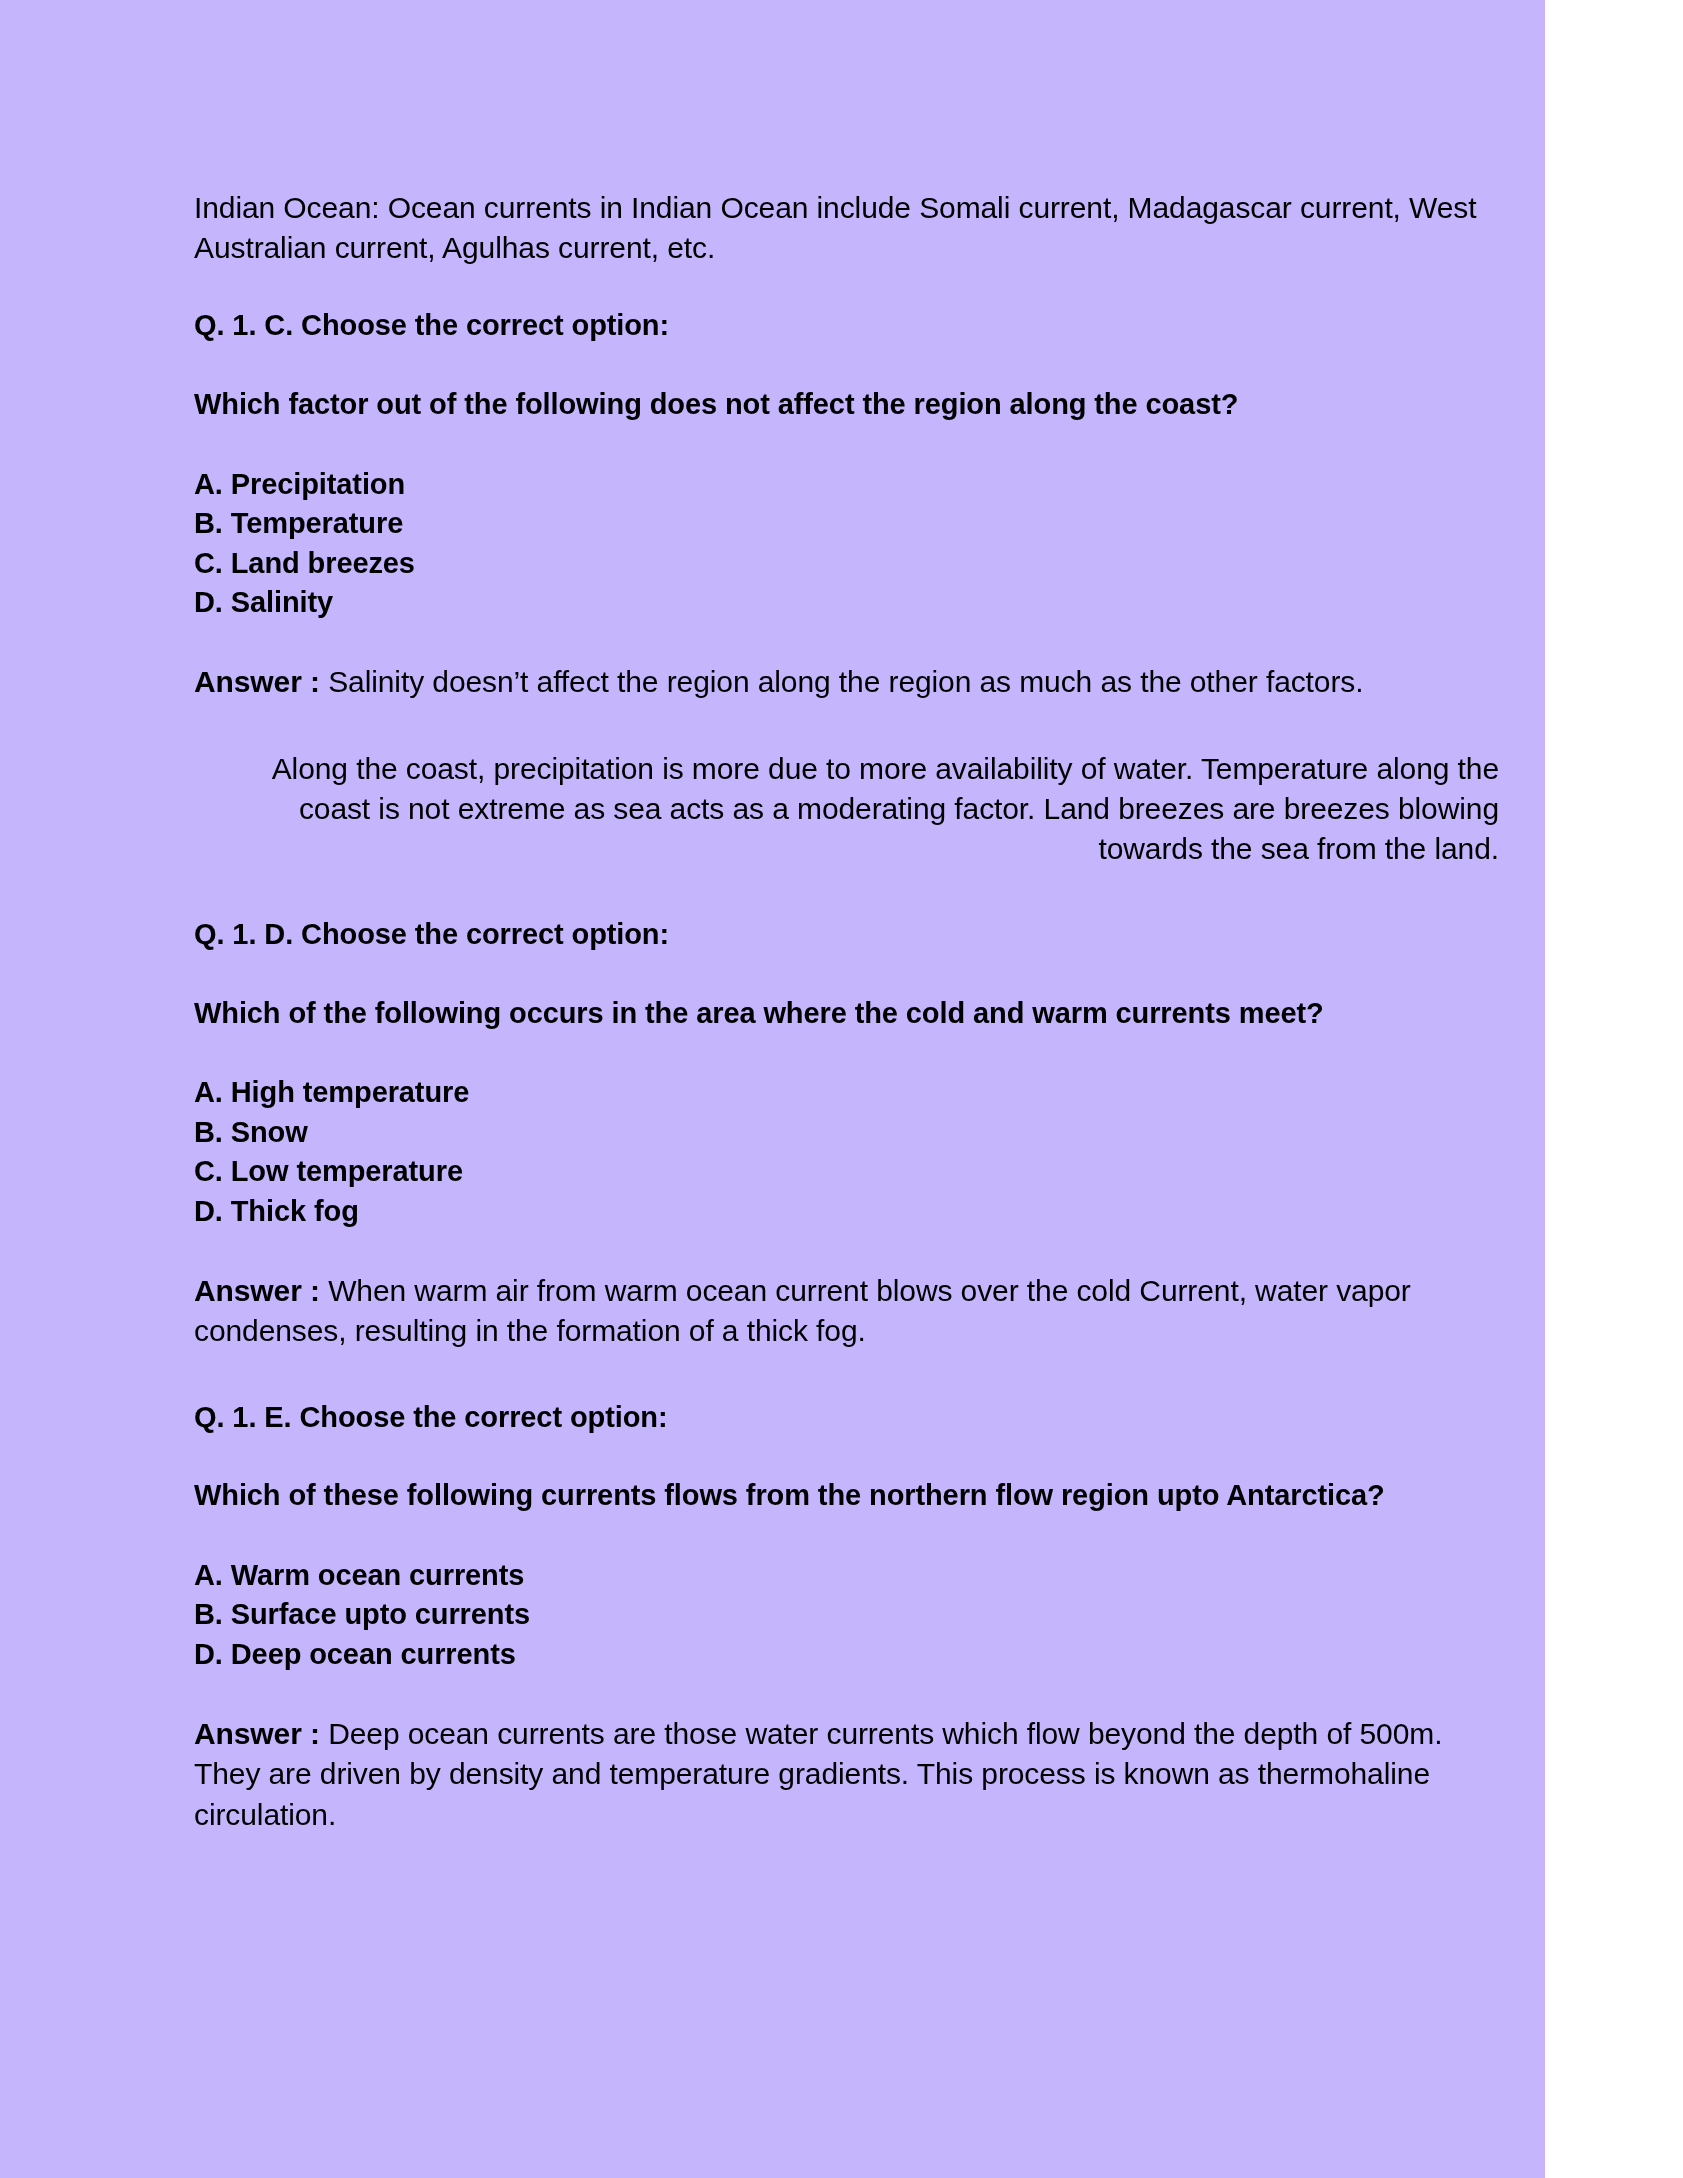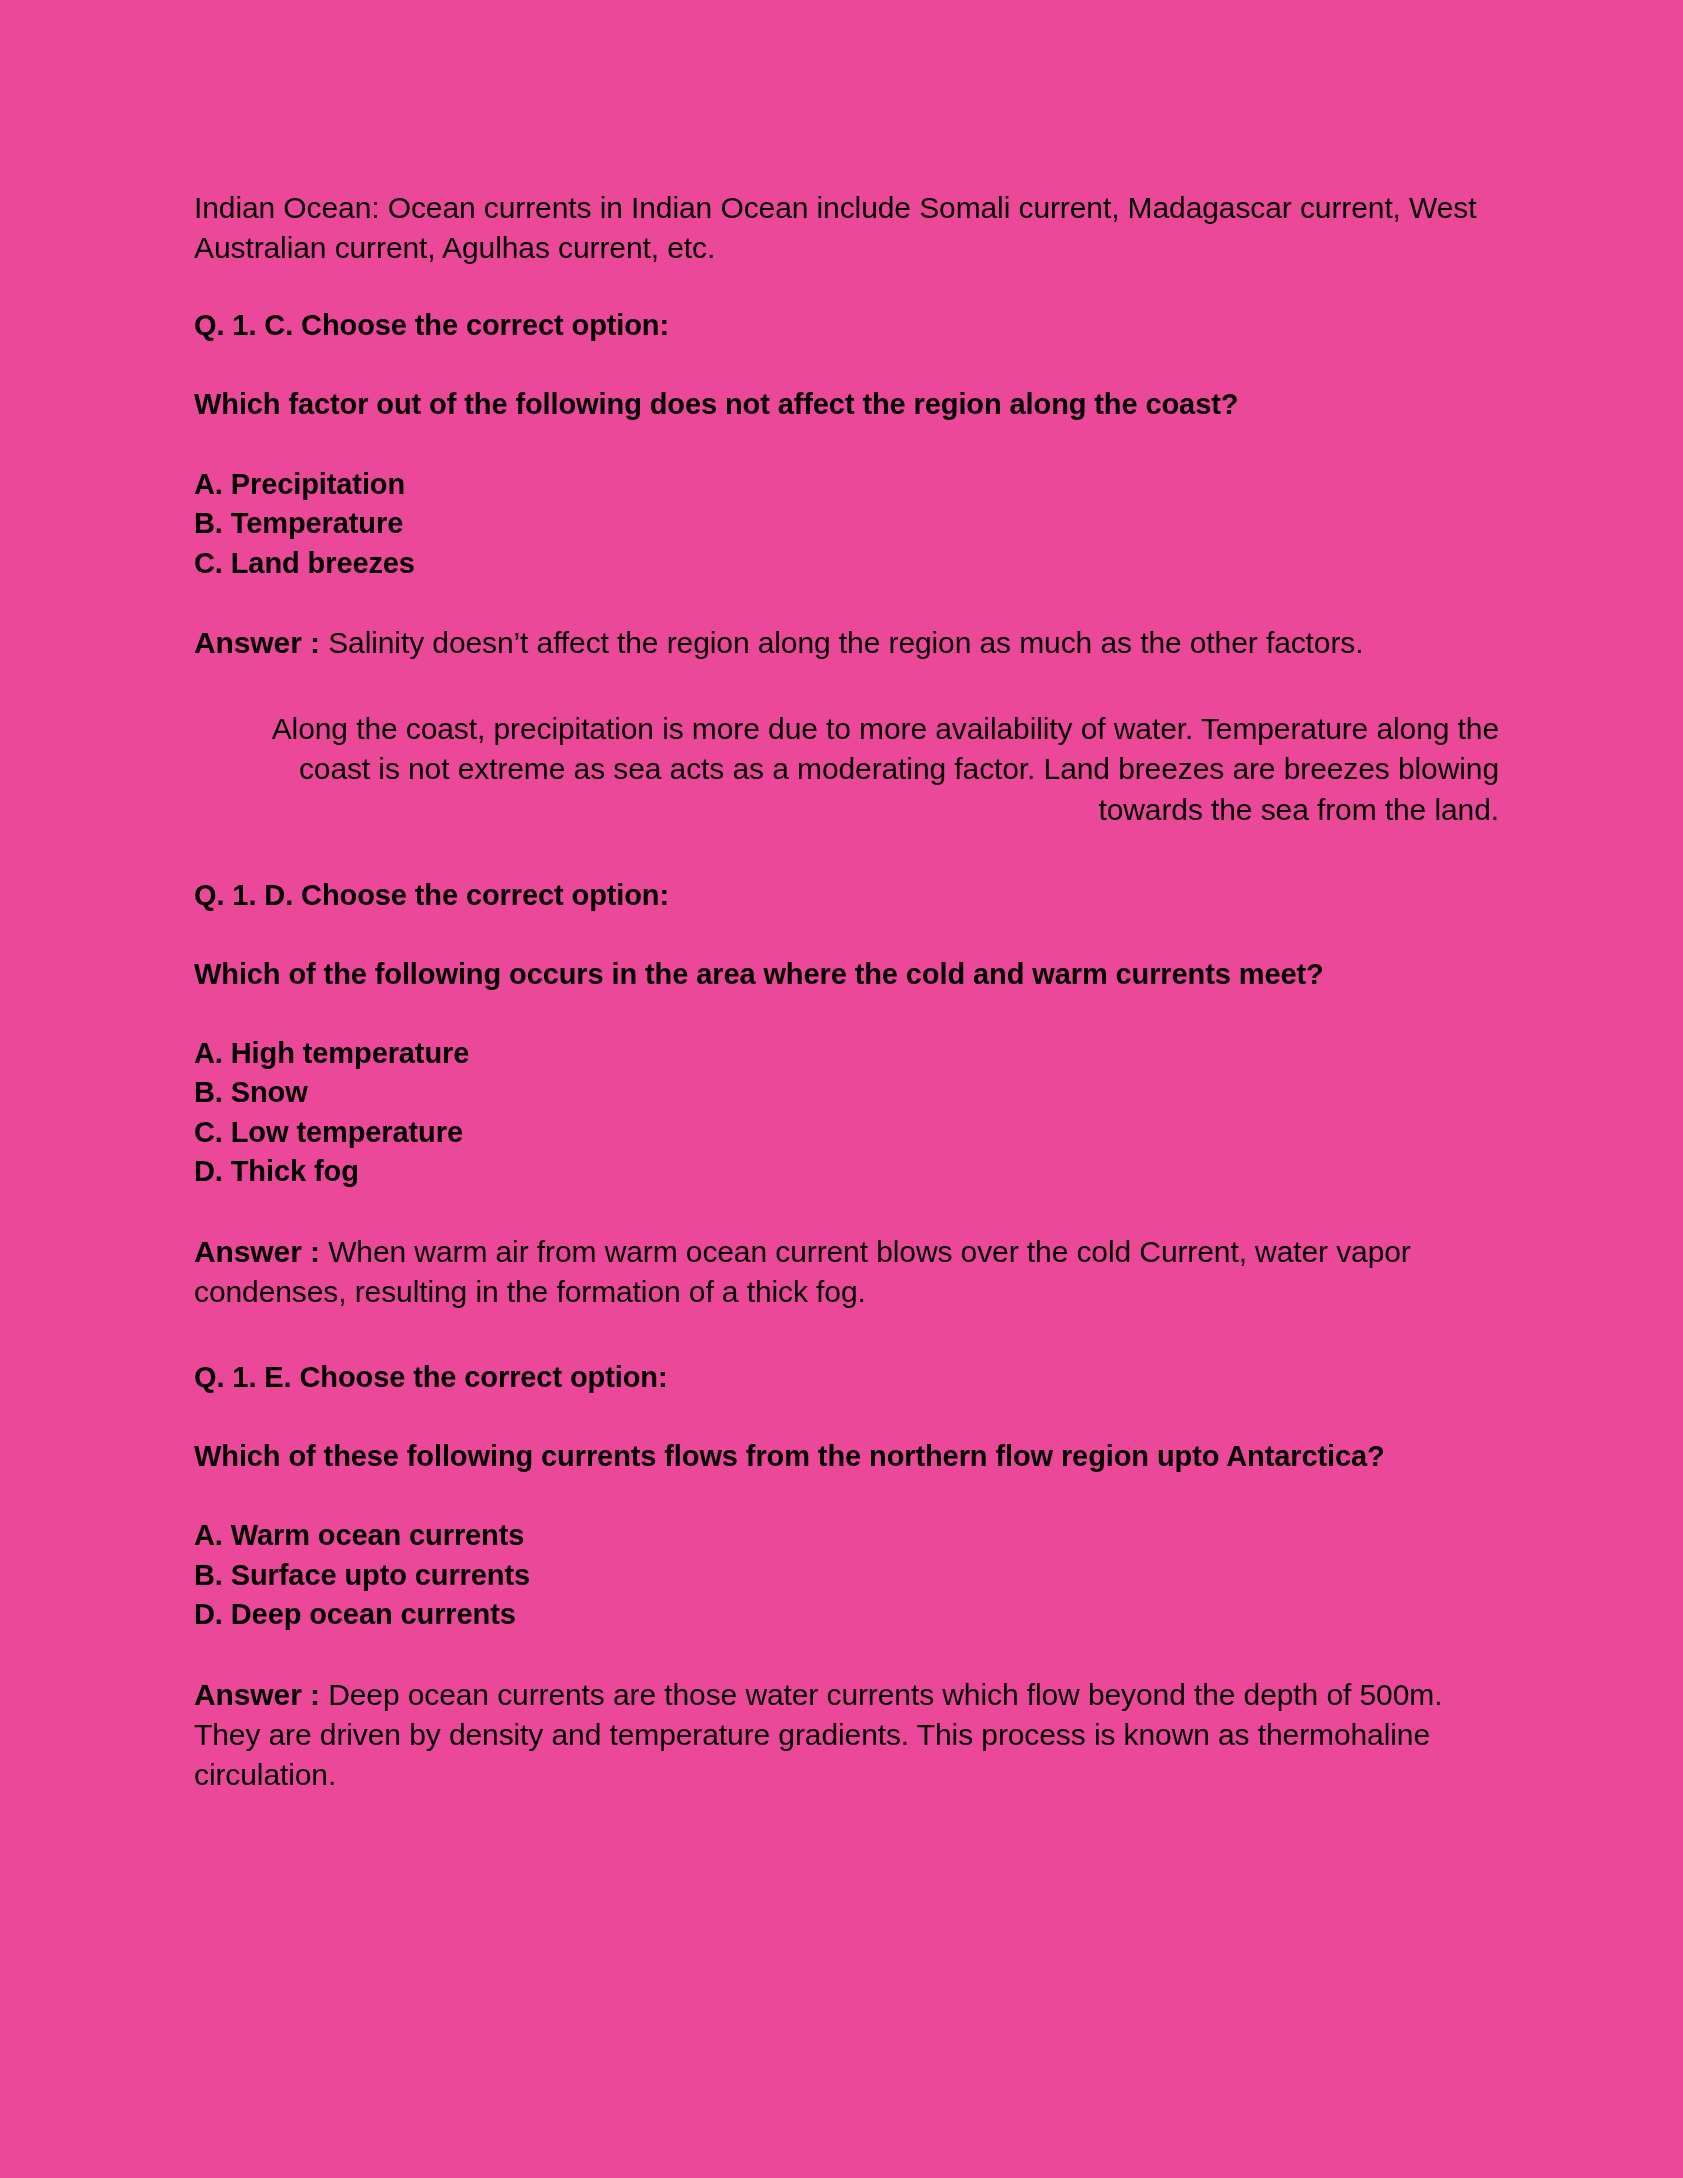--- a/index.html
+++ b/index.html
@@ -10,23 +10,23 @@
   }
   body {
     width: 1683px;
     min-height: 2178px;
     font-family: "Liberation Sans", sans-serif;
     color: #000000;
     -webkit-font-smoothing: antialiased;
   }
   .page {
     position: relative;
-    width: 1683px;
+    width: 1545px;
     min-height: 2178px;
-    background: #ec4899;
+    background: #c4b5fd;
     box-sizing: border-box;
     padding: 188px 188px 119px 194px;
   }
   .doc-body {
     width: 1305px;
   }
   p {
     margin: 0;
     padding: 0;
   }
@@ -88,20 +88,21 @@
 
     <div class="block">
       <p class="heading">Q. 1. C. Choose the correct option:</p>
 
       <p class="question">Which factor out of the following does not affect the region along the coast?</p>
 
       <ul class="options">
         <li>A. Precipitation</li>
         <li>B. Temperature</li>
         <li>C. Land breezes</li>
+        <li>D. Salinity</li>
       </ul>
 
       <p class="answer gap-after-answer"><span class="answer-label">Answer :</span><span> </span><span>Salinity doesn’t affect the region along the region as much as the other factors.</span></p>
 
       <p class="para gap-after-explain">Along the coast, precipitation is more due to more availability of water. Temperature along the coast is not extreme as sea acts as a moderating factor. Land breezes are breezes blowing towards the sea from the land.</p>
     </div>
 
     <div class="block">
       <p class="heading">Q. 1. D. Choose the correct option:</p>
 

